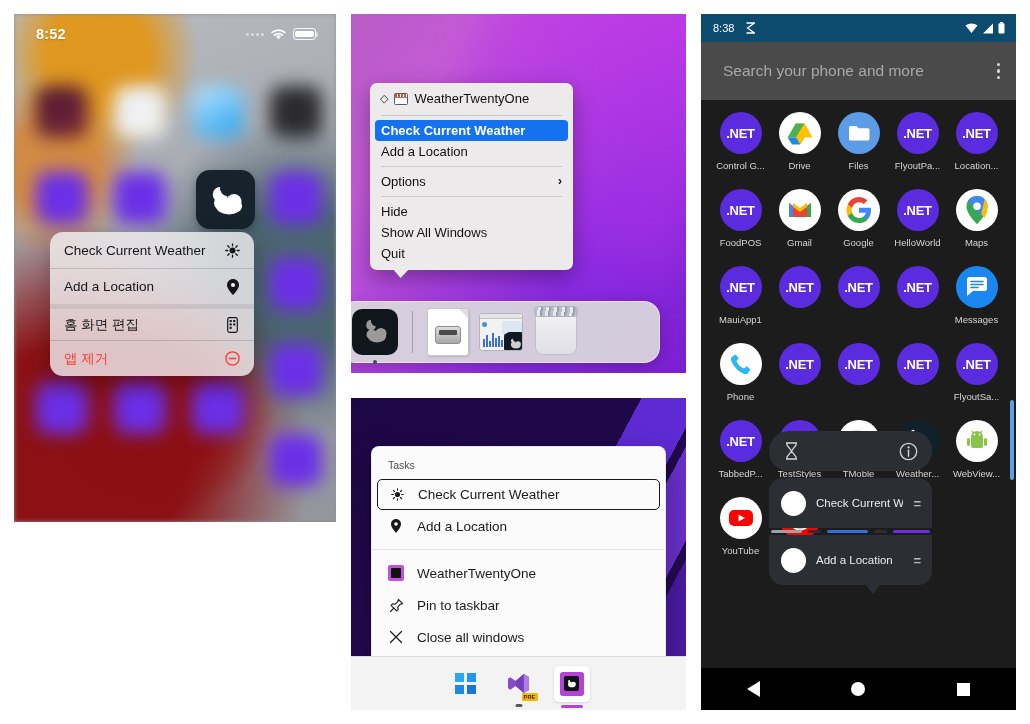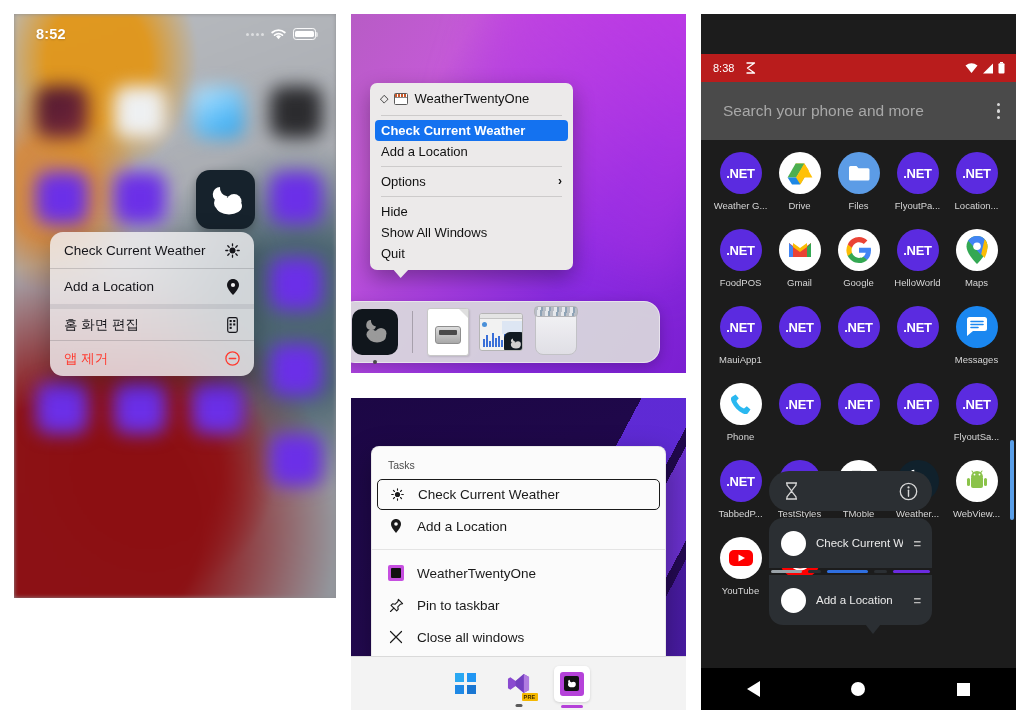--- a/index.html
+++ b/index.html
@@ -6,21 +6,21 @@
   html, body {
     width: 1030px; height: 724px;
     background: #ffffff;
     font-family: "Liberation Sans", sans-serif;
     overflow: hidden;
   }
   .stage { position: relative; width: 1030px; height: 724px; background:#fff; }
 
   
   .ios-panel {
-    position: absolute; left: 14px; top: 14px; width: 322px; height: 584px;
+    position: absolute; left: 14px; top: 14px; width: 322px; height: 508px;
     overflow: hidden; background: #8e8f93;
   }
   .ios-wall {
     position:absolute; inset:0;
     background:
       radial-gradient(circle at 18% 88%, rgba(140,15,18,0.98) 0 22%, rgba(140,15,18,0) 46%),
       radial-gradient(ellipse 55% 30% at 42% 78%, rgba(150,20,22,0.95) 0 40%, rgba(150,20,22,0) 72%),
       radial-gradient(circle at 88% 52%, rgba(62,92,104,0.85) 0 18%, rgba(62,92,104,0) 42%),
       radial-gradient(ellipse 40% 26% at 26% 8%, rgba(226,150,24,0.95) 0 40%, rgba(226,150,24,0) 78%),
       radial-gradient(ellipse 34% 22% at 12% 30%, rgba(222,126,30,0.75) 0 40%, rgba(222,126,30,0) 80%),
@@ -177,22 +177,22 @@
   .win-jdiv { height:1px; background:rgba(0,0,0,.09); margin:7px 0; }
   .win-appico { width:16px; height:16px; background:#c64fe0; border-radius:2px; display:flex; align-items:center; justify-content:center; }
   .win-appico i { width:10px; height:10px; background:#111; border-radius:1px; }
 
   
   .and-panel {
     position:absolute; left:701px; top:14px; width:315px; height:696px;
     overflow:hidden; background:#1c1c1c;
   }
   .and-status {
-    height:28px; background:#b91c1c; color:#fff; display:flex; align-items:center;
-    justify-content:space-between; padding:0 11px 0 12px; font-size:11px;margin-top:40px;
+    height:28px; background:#0c4a6e; color:#fff; display:flex; align-items:center;
+    justify-content:space-between; padding:0 11px 0 12px; font-size:11px;
   }
   .and-st-left { display:flex; align-items:center; gap:11px; }
   .and-st-right { display:flex; align-items:center; gap:4px; }
   .and-search {
     height:58px; background:#4a4a4a; display:flex; align-items:center;
     justify-content:space-between; padding:0 16px 0 22px;
   }
   .and-search-text { color:#a8a8a8; font-size:15.5px; }
   .and-kebab { display:flex; flex-direction:column; gap:3px; }
   .and-kebab i { width:3.4px; height:3.4px; border-radius:50%; background:#d8d8d8; display:block; }
@@ -524,21 +524,21 @@
           <i></i>
           <i></i>
         </span>
     </div>
 
     <div class="and-grid">
 
       <div class="and-row">
         <div class="and-cell">
           <span class="and-ico net">.NET</span>
-          <span class="and-label">Weather G...</span>
+          <span class="and-label">Control G...</span>
         </div>
         <div class="and-cell">
           <span class="and-ico" style="background:#fff;">
             <svg width="26" height="24" viewBox="0 0 26 24">
                 <path d="M8.6 2.5h8.8l8 14h-8.8z" fill="#ffc107"></path>
                 <path d="M13 2.5 4.6 17 0.6 10z" fill="#1e88e5" opacity="0"></path>
                 <path d="M8.6 2.5 0.6 16.5h8.8l8-14z" fill="#4caf50"></path>
                 <path d="M0.6 16.5h16.8l-4.4 7H5z" fill="#1e88e5"></path>
                 <path d="M17.4 2.5 9 16.5l4.4 7 8.4-14z" fill="#ffc107"></path>
               </svg>

